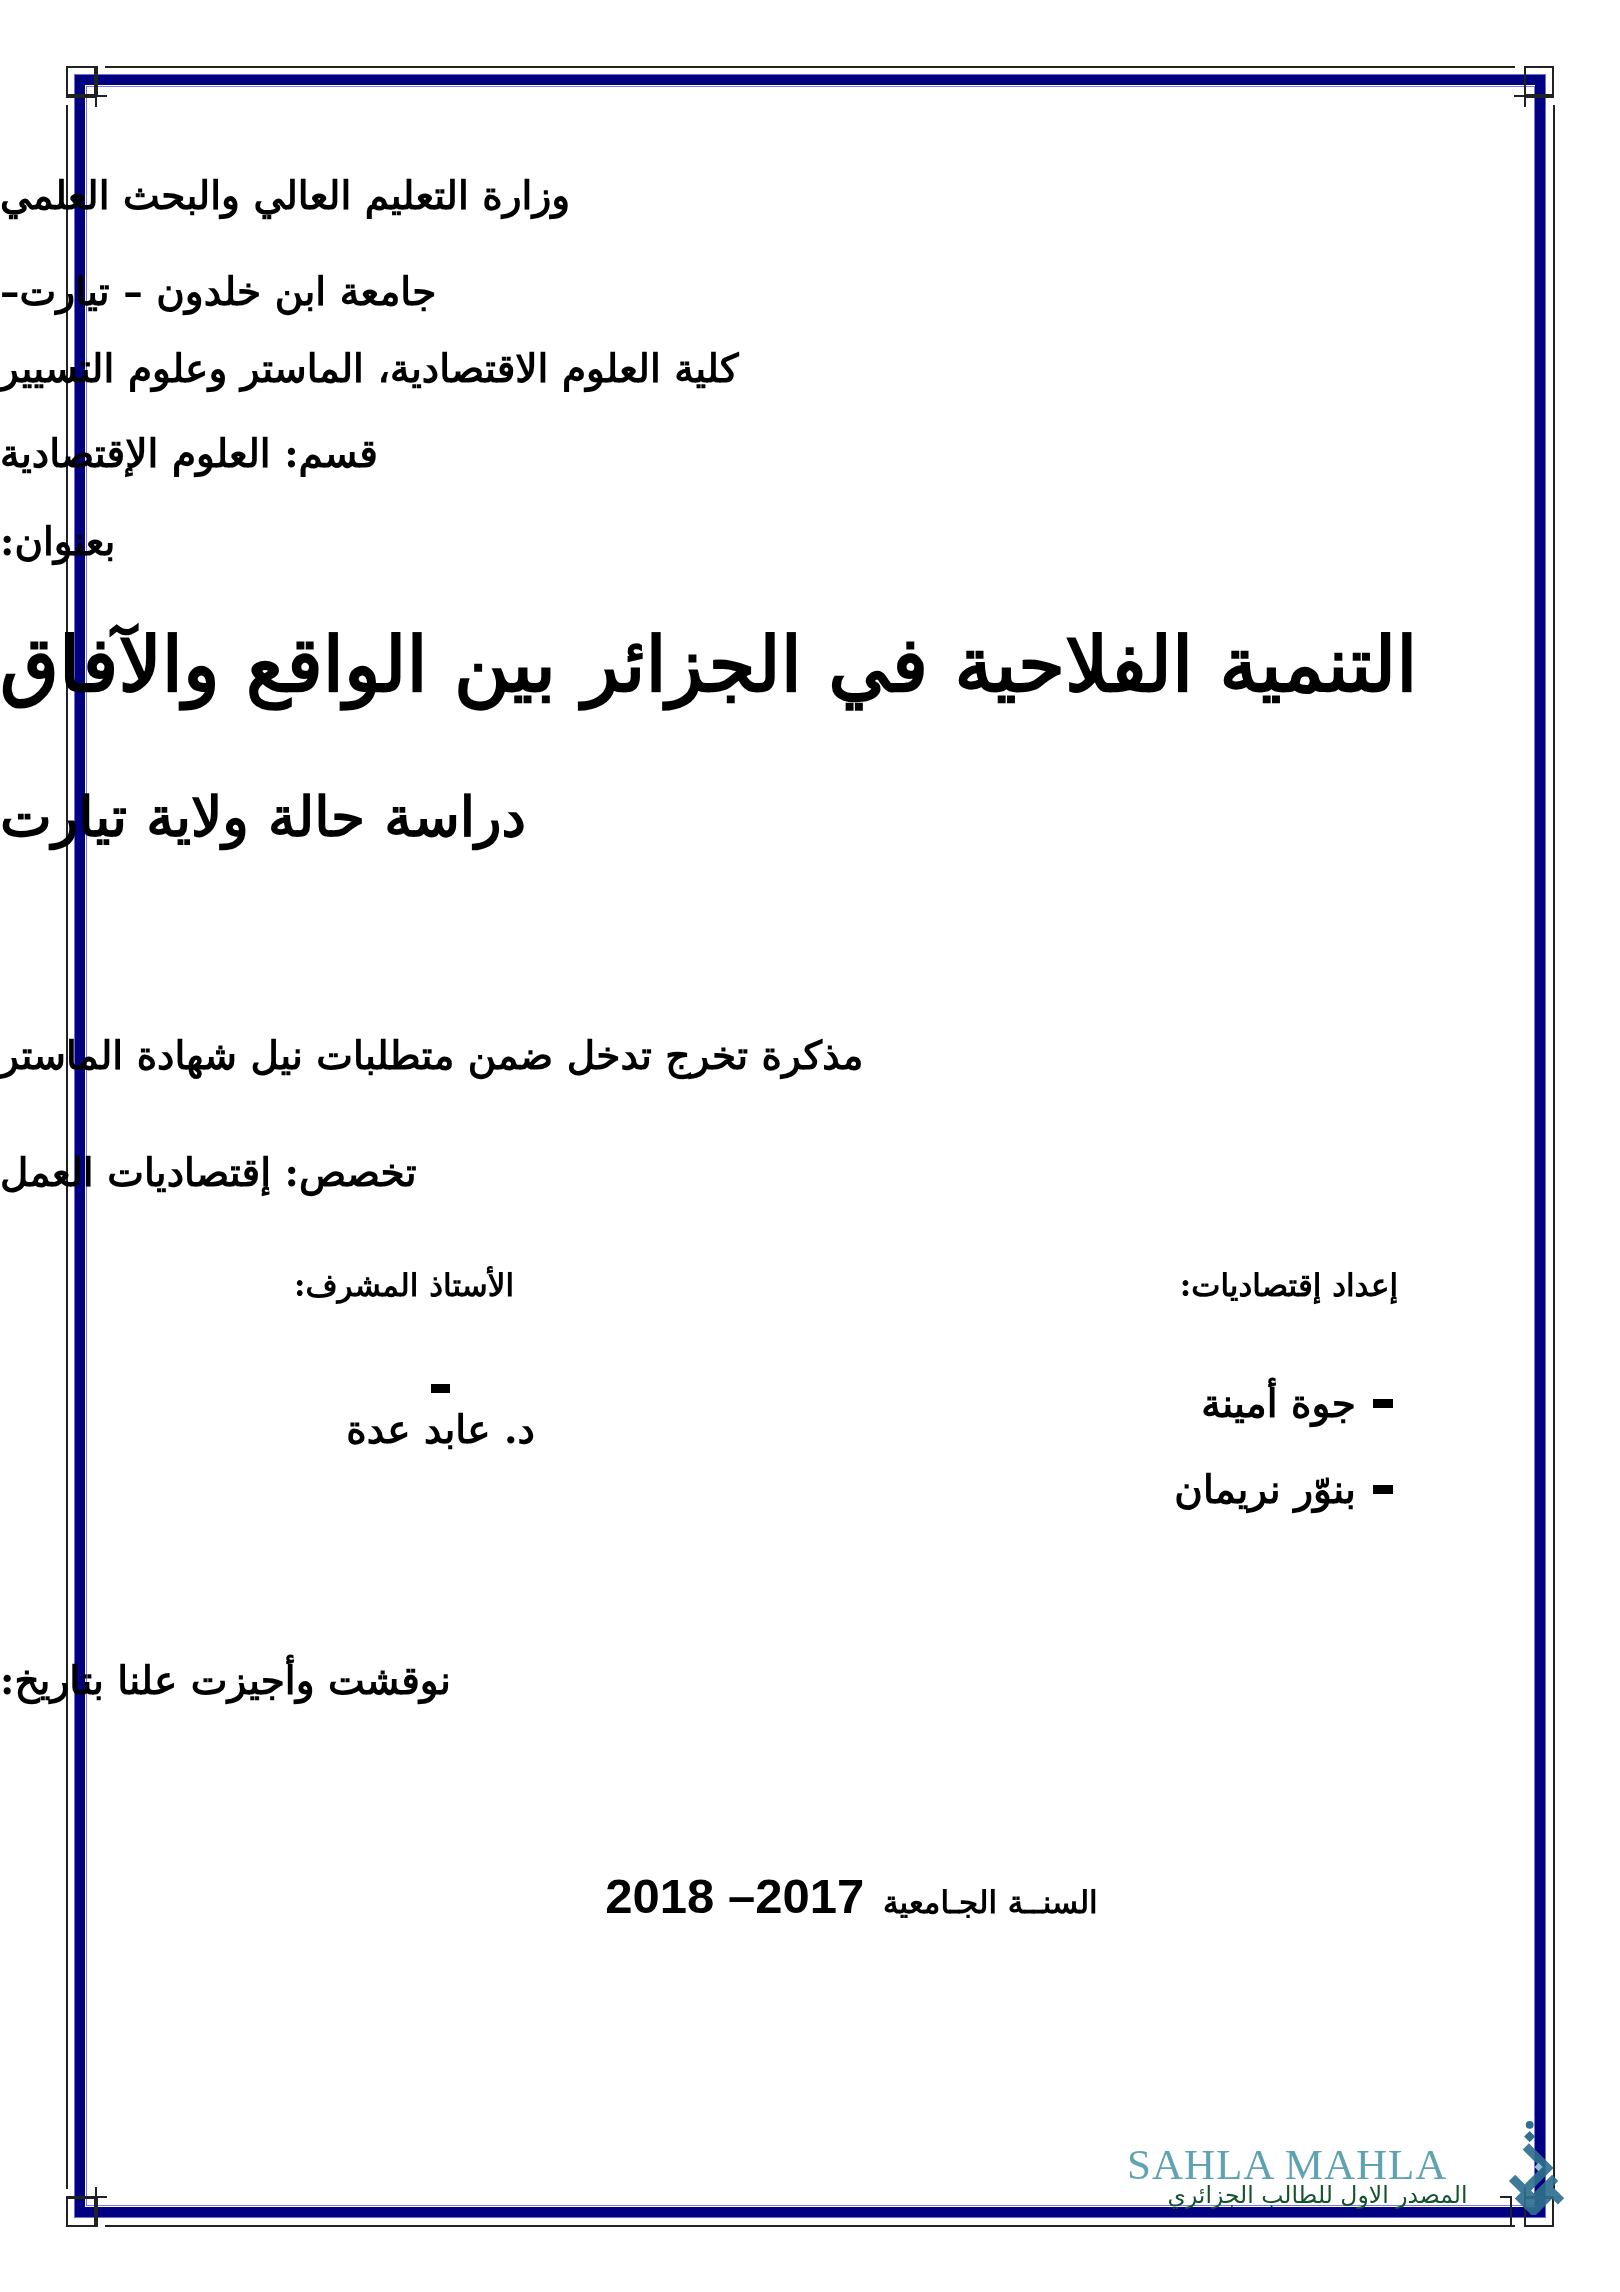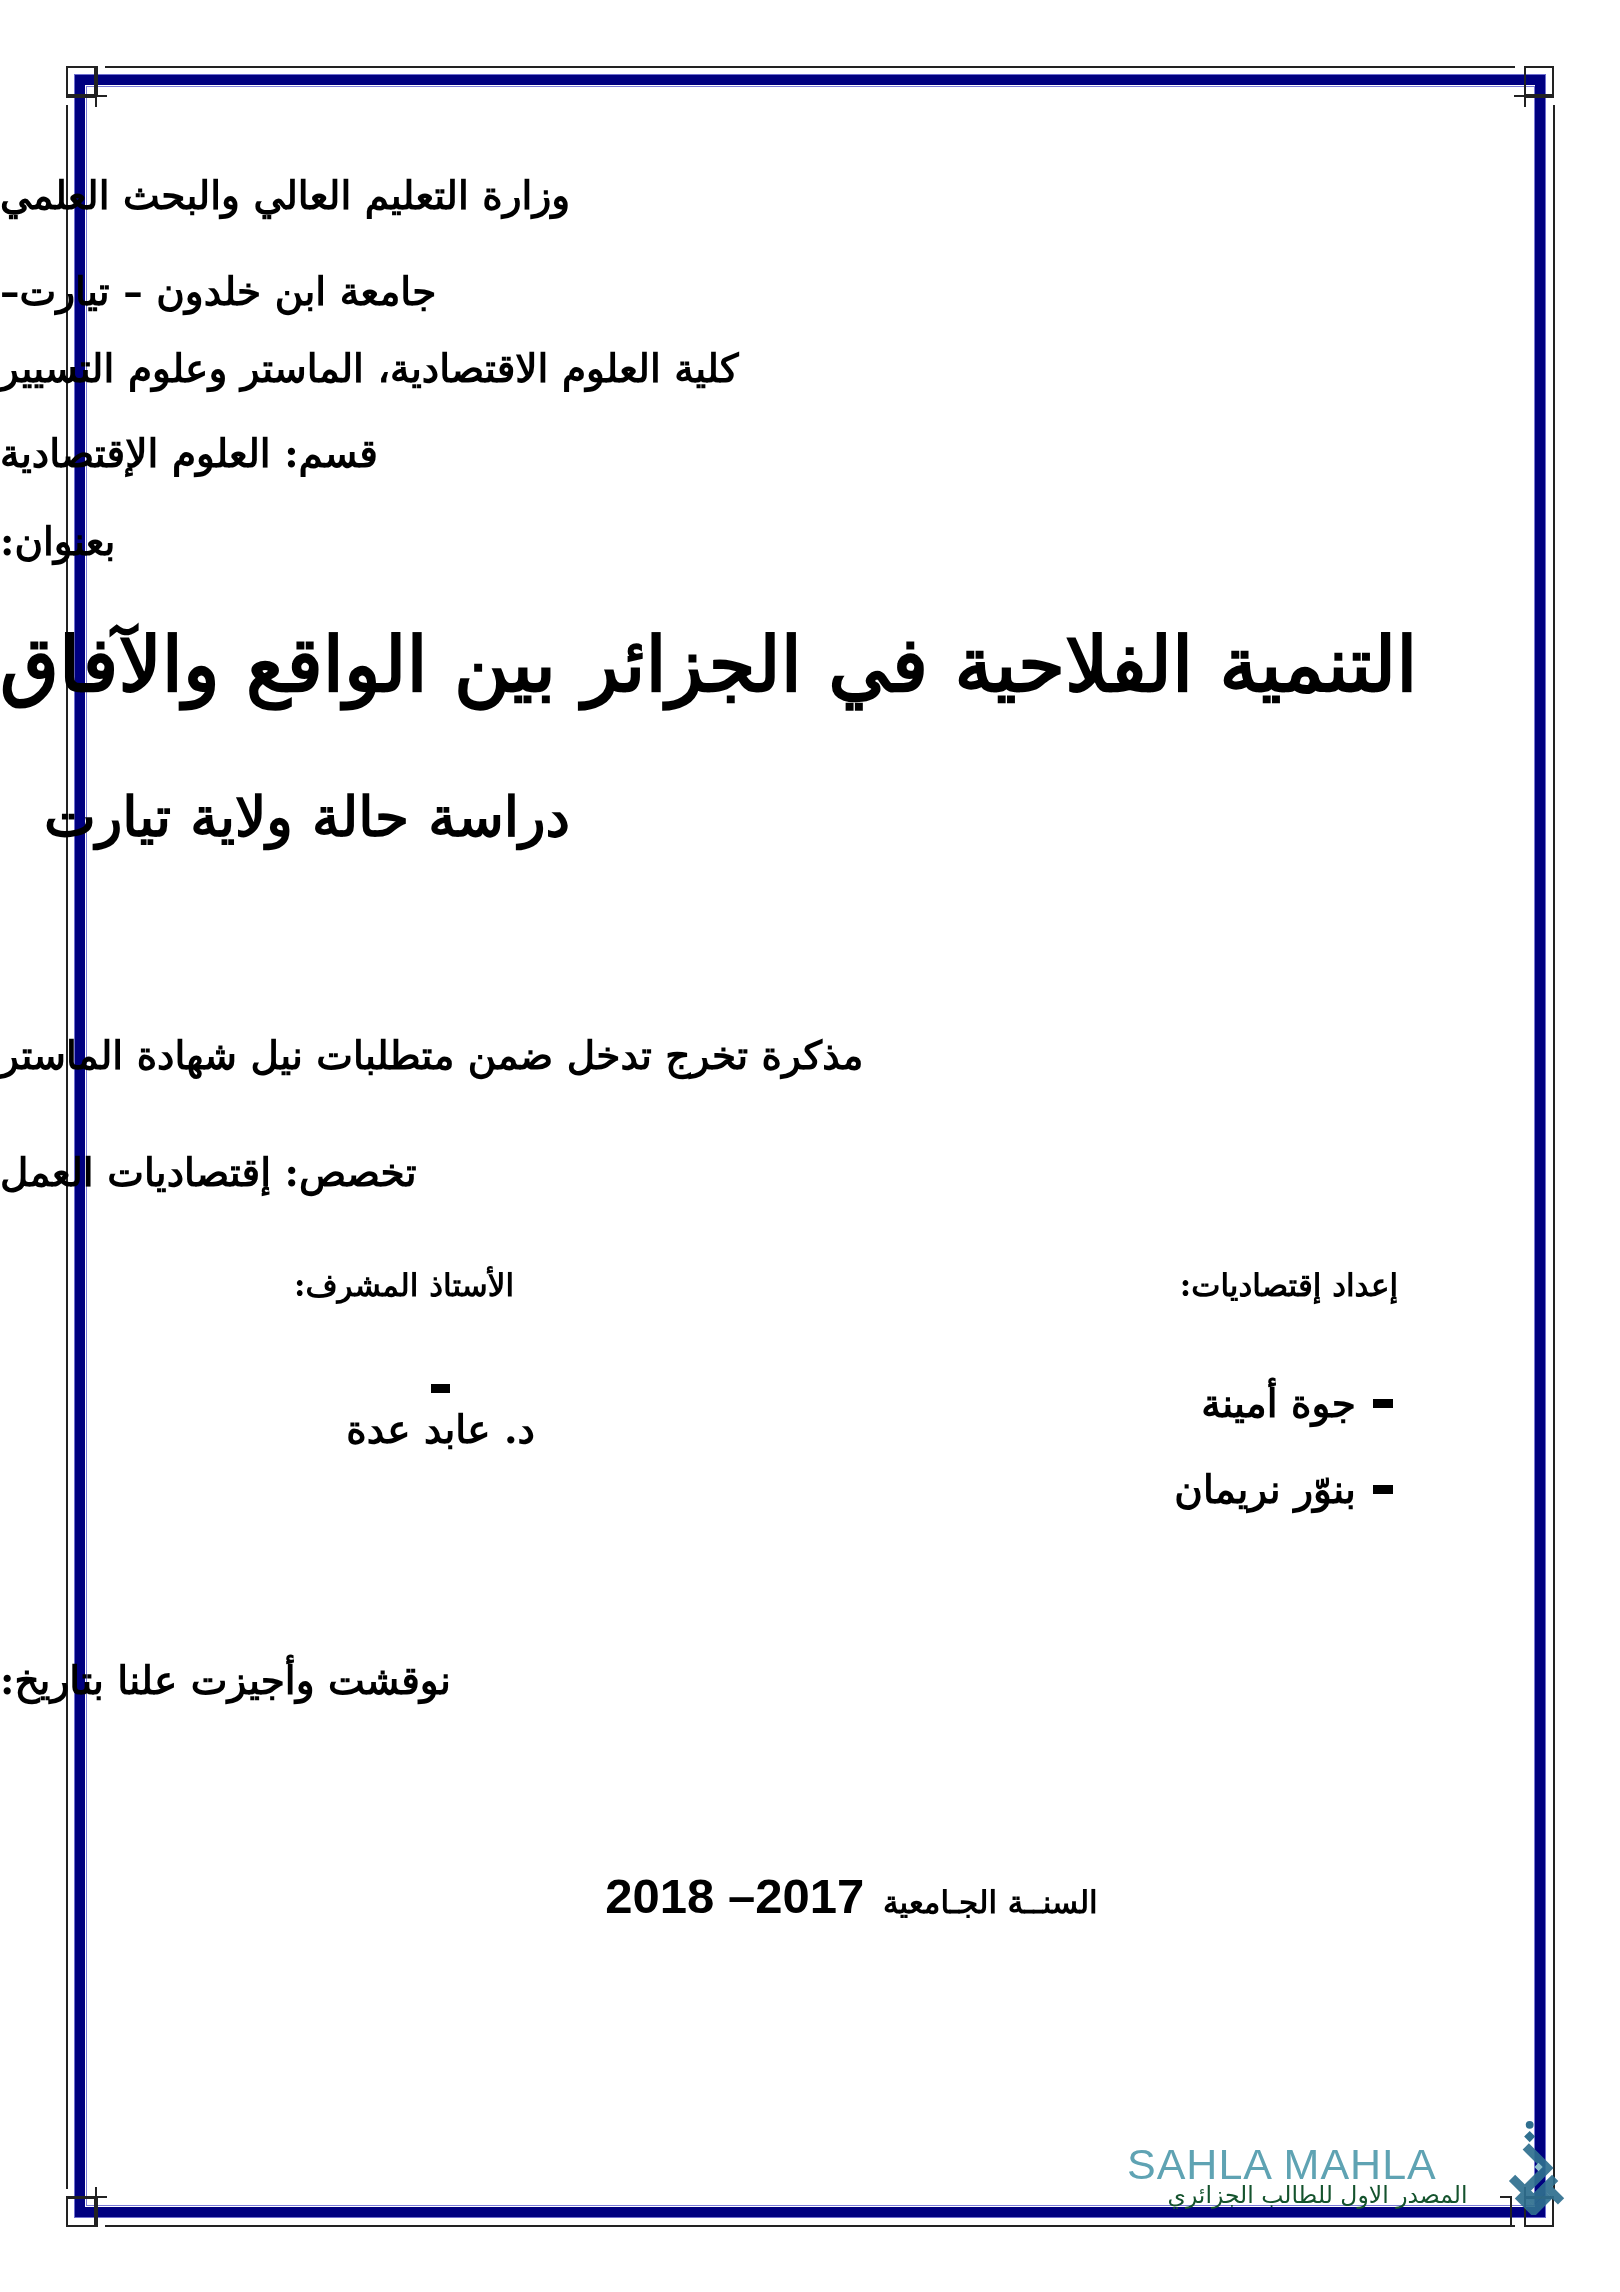--- a/index.html
+++ b/index.html
@@ -117,21 +117,21 @@
     unicode-bidi: embed;
     display: inline-block;
     margin-right: 13.7px;
   }
 
   
   .logo-text {
     position: absolute;
     left: 1127px;
     top: 2143px;
-    font-family: Liberation Sans, sans-serif;
+    font-family: Liberation Serif, serif;
     font-size: 43px;
     letter-spacing: 1px;
     color: #5fa3b3;
     white-space: nowrap;
     line-height: 1;
   }
   .logo-sub {
     position: absolute;
     left: 1135px;
     top: 2184px;
@@ -182,21 +182,21 @@
   <div class="corner-notch" style="left:1524px; top:2187px; border-bottom:2px solid #222; border-left:2px solid #222; width:30px; height:10.8px;"></div>
 </div>
 
 <div class="line hdr" style="top:176px;">وزارة التعليم العالي والبحث العلمي</div>
 <div class="line hdr" style="top:272px;">جامعة ابن خلدون – تيارت–</div>
 <div class="line hdr" style="top:349px;">كلية العلوم الاقتصادية، الماستر وعلوم التسيير</div>
 <div class="line hdr" style="top:434px;">قسم: العلوم الإقتصادية</div>
 <div class="line hdr" style="top:522px;">بعنوان:</div>
 
 <div class="line title" style="top:627px;">التنمية الفلاحية في الجزائر بين الواقع والآفاق</div>
-<div class="line subtitle" style="top:789px;padding-left:44px;">دراسة حالة ولاية تيارت</div>
+<div class="line subtitle" style="top:789px;">دراسة حالة ولاية تيارت</div>
 
 <div class="line mid" style="top:1036px;">مذكرة تخرج تدخل ضمن متطلبات نيل شهادة الماستر</div>
 <div class="line mid" style="top:1153px;">تخصص: إقتصاديات العمل</div>
 
 <div class="col" style="right:222px; top:1270px;">إعداد إقتصاديات:</div>
 <div class="col" style="right:1106px; top:1270px;">الأستاذ المشرف:</div>
 
 <div class="name-row" style="right:227px; top:1384px;">
   <span class="bullet"></span>
   <span>جوة أمينة</span>

